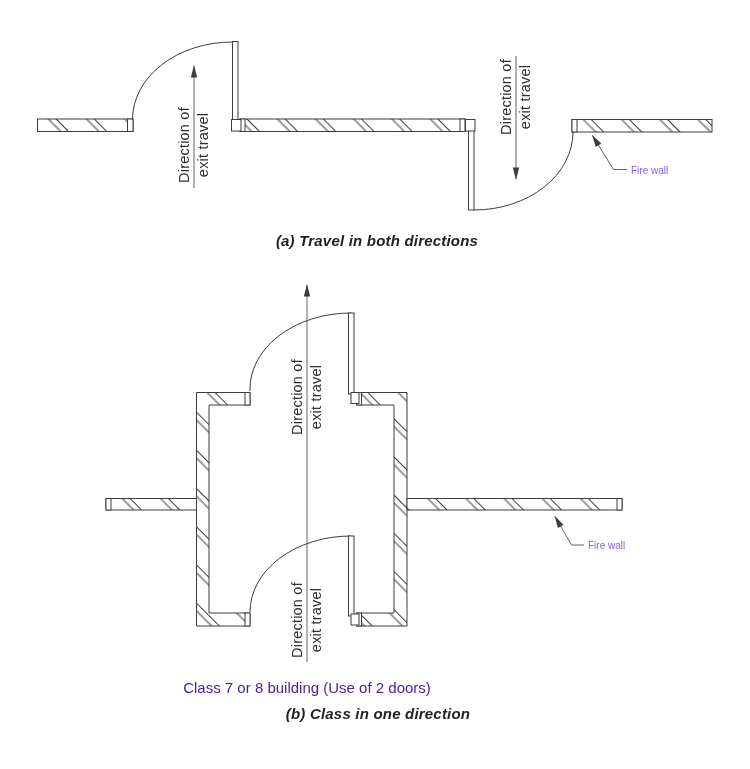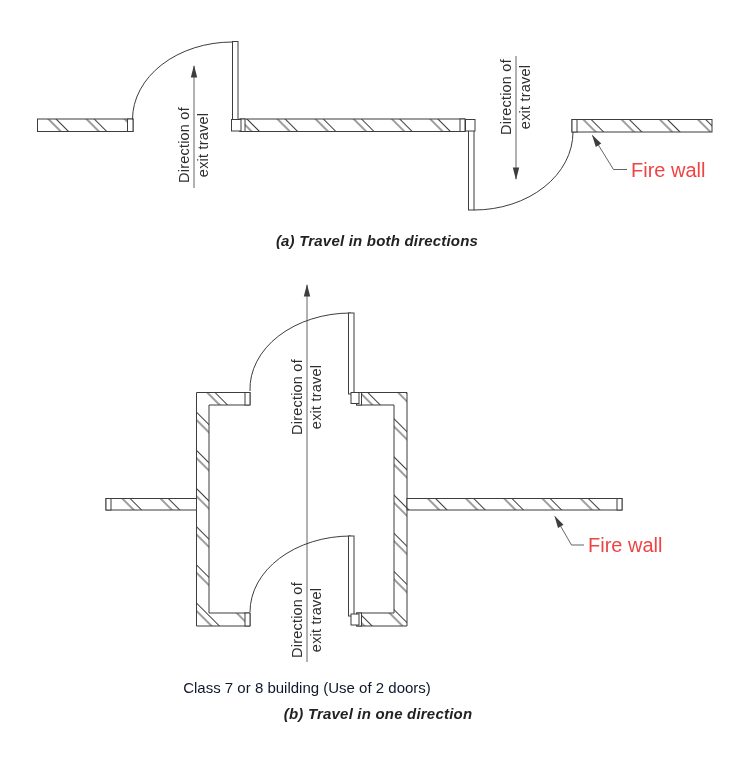--- a/index.html
+++ b/index.html
@@ -14,33 +14,33 @@
   .rot-label{
     position:absolute;
     transform:translate(-50%,-50%) rotate(-90deg);
     font-size:14.5px;line-height:19px;
     text-align:center;white-space:nowrap;
     color:#2e2e2e;letter-spacing:.2px;
   }
   .fire-label{
     position:absolute;
     transform:translateY(-50%);
-    font-size:20px;color:#ef4444;white-space:nowrap;
+    font-size:10px;color:#8b5cf6;white-space:nowrap;
   }
   .caption{
     position:absolute;
     transform:translateX(-50%);
     font-size:15px;font-weight:700;color:#222;white-space:nowrap;
     letter-spacing:.2px;
     font-style:italic;
   }
   .note{
     position:absolute;
     transform:translateX(-50%);
-    font-size:15px;color:#0f172a;white-space:nowrap;
+    font-size:15px;color:#4c1d95;white-space:nowrap;
   }
 </style>
 </head>
 <body>
 
 <div id="stage">
 
   <svg id="drawing" width="750" height="769" viewBox="0 0 750 769">
     <defs>
       <pattern id="hatch" patternUnits="userSpaceOnUse" width="27" height="27" patternTransform="rotate(-45)">
@@ -130,15 +130,15 @@
 
   <div class="rot-label" style="left:306.5px; top:620px">
     <div>Direction of</div>
     <div>exit travel</div>
   </div>
 
   <div class="fire-label" style="left:588px; top:545px">Fire wall</div>
 
   <div class="note" style="left:307px; top:679px">Class 7 or 8 building (Use of 2 doors)</div>
 
-  <div class="caption" style="left:378px; top:705px">(b) Travel in one direction</div>
+  <div class="caption" style="left:378px; top:705px">(b) Class in one direction</div>
 
 </div>
 
 </body></html>

